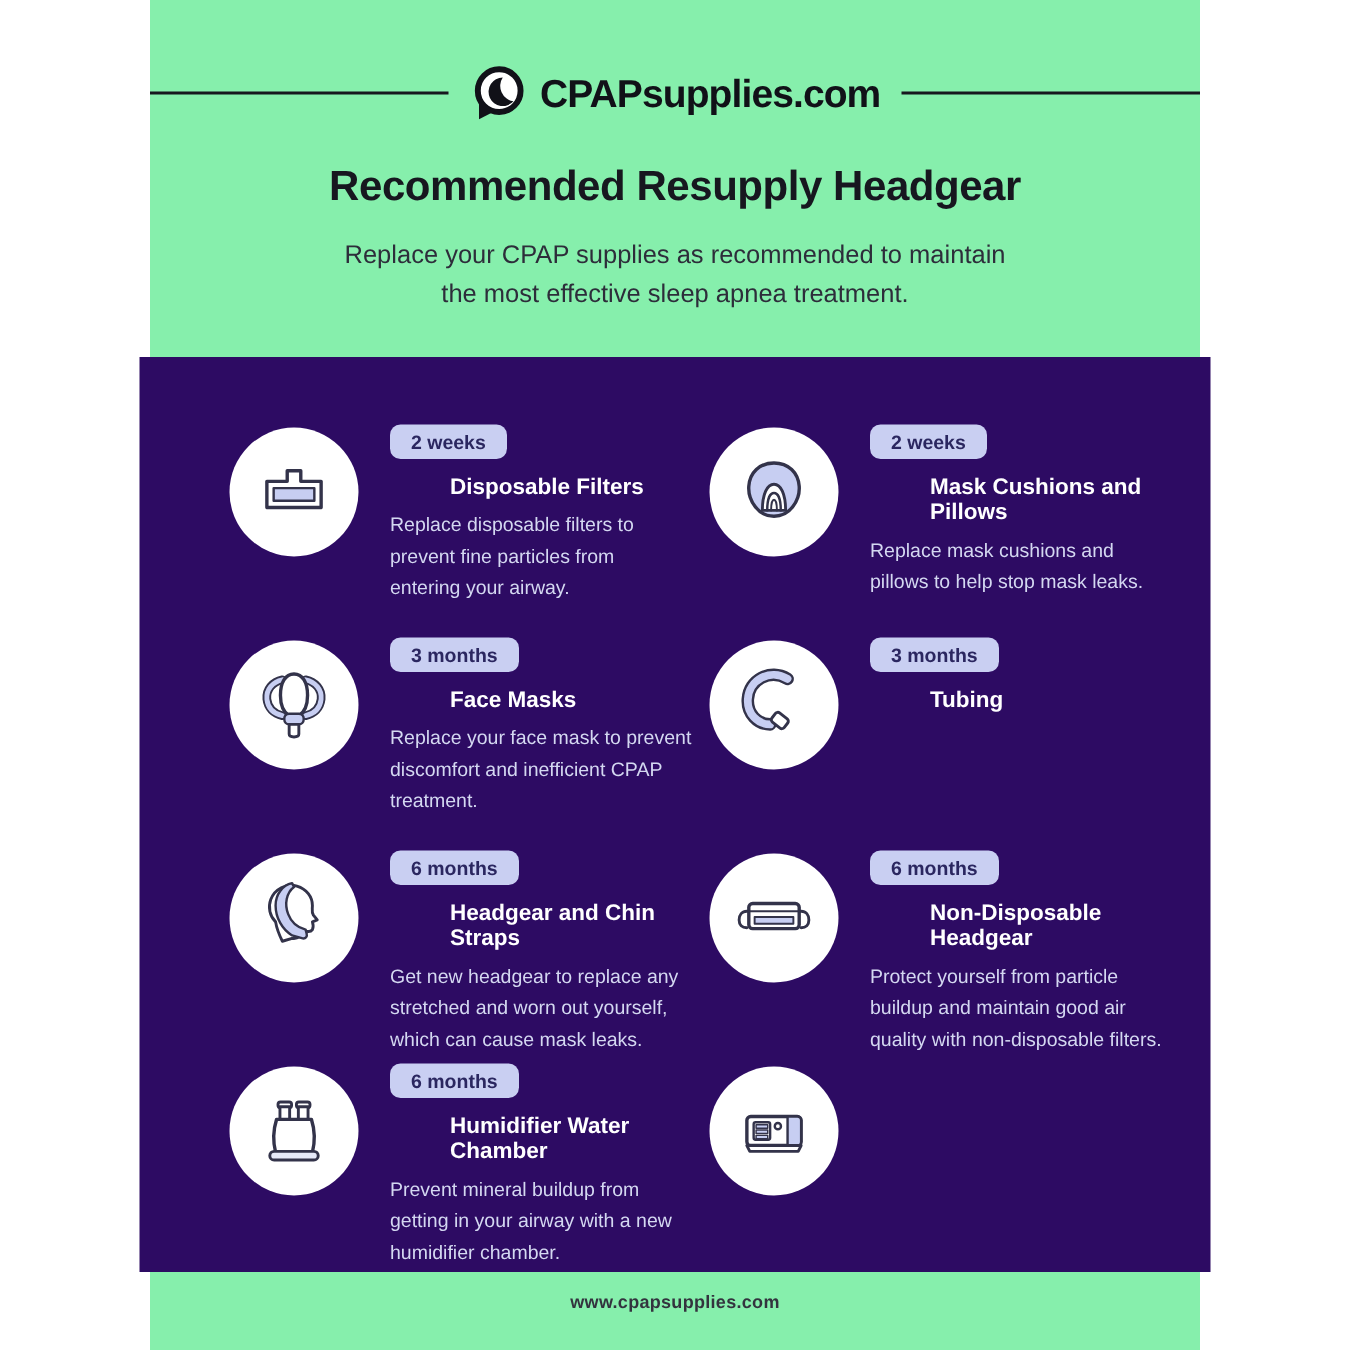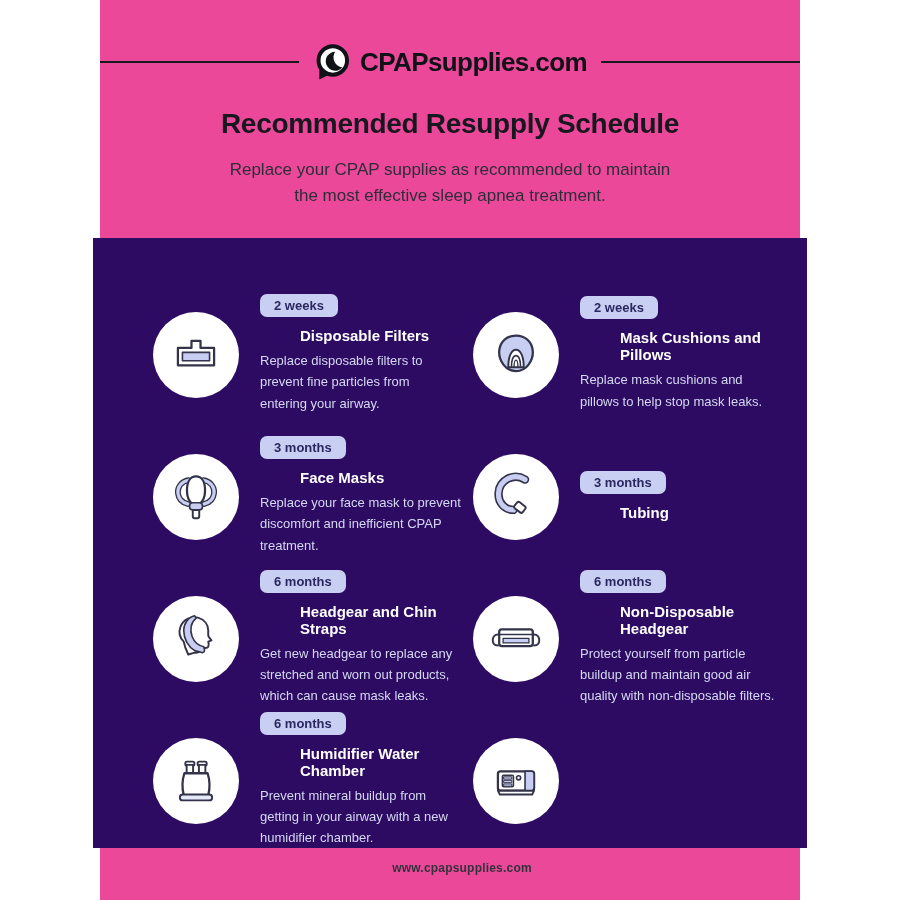--- a/index.html
+++ b/index.html
@@ -1,43 +1,43 @@
 <!DOCTYPE html>
 <html><head>
 <meta charset="utf-8">
 <style>
   * { margin:0; padding:0; box-sizing:border-box; }
   html,body { width:900px; height:900px; background:#ffffff; font-family:"Liberation Sans", sans-serif; }
-  .page { position:relative; width:700px; height:900px; margin:0 auto; background:#ec4899; }
+  .page { position:relative; width:700px; height:900px; margin:0 auto; background:#86efac; }
 
   
   .header { padding-top:42px; text-align:center; }
   .logo-row { display:flex; align-items:center; width:100%; height:40px; }
   .logo-line { flex:1; height:2px; background:#17171e; }
   .logo { display:flex; align-items:center; gap:9px; padding:0 14px; }
   .logo svg { display:block; }
   .brand-name { font-size:26px; font-weight:800; color:#111118; letter-spacing:-0.6px; }
   .page-title { margin-top:26px; font-size:28px; font-weight:800; color:#17171f; letter-spacing:-0.3px; }
   .page-subtitle { margin-top:17px; font-size:17px; line-height:1.55; color:#2d2d3a; white-space:pre-line; }
 
   
   .panel { position:absolute; top:238px; left:-7px; right:-7px; height:610px; background:#2D0B63; }
   .grid { display:grid; grid-template-columns:320px 320px; padding:45px 0 0 60px; }
-  .item { display:flex; align-items:center; gap:21px; height:142px; }
+  .item { display:flex; align-items:flex-start; gap:21px; height:142px; }
   .icon-circle { flex:0 0 auto; width:86px; height:86px; margin-top:2px; border-radius:50%;
                  background:#ffffff; display:flex; align-items:center; justify-content:center; }
   .icon-circle svg { display:block; }
   .content { max-width:225px; }
   .badge { display:inline-block; background:#C9CFF2; color:#2B2760; font-size:13px; font-weight:700;
            padding:4px 14px; border-radius:7px; }
   .item-title { margin-top:10px; font-size:15px; font-weight:700; color:#ffffff;margin-left:40px; }
   .item-desc { margin-top:6px; font-size:13px; line-height:1.62; color:#D4D8F1; white-space:pre-line; }
 
   
-  .footer { position:absolute; top:848px; left:12px; width:100%; height:40px;
+  .footer { position:absolute; top:848px; left:0; width:100%; height:40px;
             display:flex; align-items:center; justify-content:center; }
   .footer-url { font-size:12px; font-weight:700; color:#33333e; letter-spacing:0.2px; }
 </style>
 </head>
 <body>
 
 <div class="page">
 
   <div class="header">
     <div class="logo-row">
@@ -47,21 +47,21 @@
           <svg width="38" height="38" viewBox="0 0 48 48">
             <circle cx="25" cy="22" r="18" fill="#ffffff" stroke="#111118" stroke-width="5"></circle>
             <path d="M8 30 L8 46 L22 39 Z" fill="#111118"></path>
             <path d="M28 11 a12 12 0 1 0 9 20 a13 13 0 0 1 -9 -20 z" fill="#111118"></path>
           </svg>
         </span>
         <span class="brand-name">CPAPsupplies.com</span>
       </div>
       <div class="logo-line"></div>
     </div>
-    <div class="page-title">Recommended Resupply Schedule</div>
+    <div class="page-title">Recommended Resupply Headgear</div>
     <div class="page-subtitle">Replace your CPAP supplies as recommended to maintain
 the most effective sleep apnea treatment.</div>
   </div>
 
   <div class="panel">
     <div class="grid">
 
       <div class="item">
         <div class="icon-circle">
           <span>
@@ -146,21 +146,21 @@
             <svg width="62" height="62" viewBox="0 0 96 96" fill="none" stroke="#33334A" stroke-linejoin="round" stroke-linecap="round">
               <path d="M36 72 C32 64 30 58 29 52 C23 46 21 37 24 29 C28 18 40 12 51 15 C61 18 67 26 67 35 C67 39 66 42 68 45 L72 50 L67 52 C68 55 68 58 67 60 C65 63 61 62 58 61 C57 66 52 70 46 69 Z" fill="#ffffff" stroke-width="3"></path>
               <path d="M46 12 C36 14 29 24 29 35 C29 48 36 60 46 66 L57 69 C60 69.5 62 67 61 64 L60 60 C52 58 45 52 42 44 C38 34 40 22 48 16 Z" fill="#C7CEF2" stroke-width="2.5"></path>
             </svg>
           </span>
         </div>
         <div class="content">
           <span class="badge">6 months</span>
           <div class="item-title">Headgear and Chin Straps</div>
           <div class="item-desc">Get new headgear to replace any
-stretched and worn out products,
+stretched and worn out yourself,
 which can cause mask leaks.</div>
         </div>
       </div>
 
       <div class="item">
         <div class="icon-circle">
           <span>
             <svg width="62" height="62" viewBox="0 0 96 96" fill="none" stroke="#33334A" stroke-linejoin="round" stroke-linecap="round">
               <path d="M26 41 H20 C15 41 12 45 12 50 C12 55 15 58 20 58" stroke-width="3"></path>
               <path d="M70 41 H76 C81 41 84 45 84 50 C84 55 81 58 76 58" stroke-width="3"></path>

